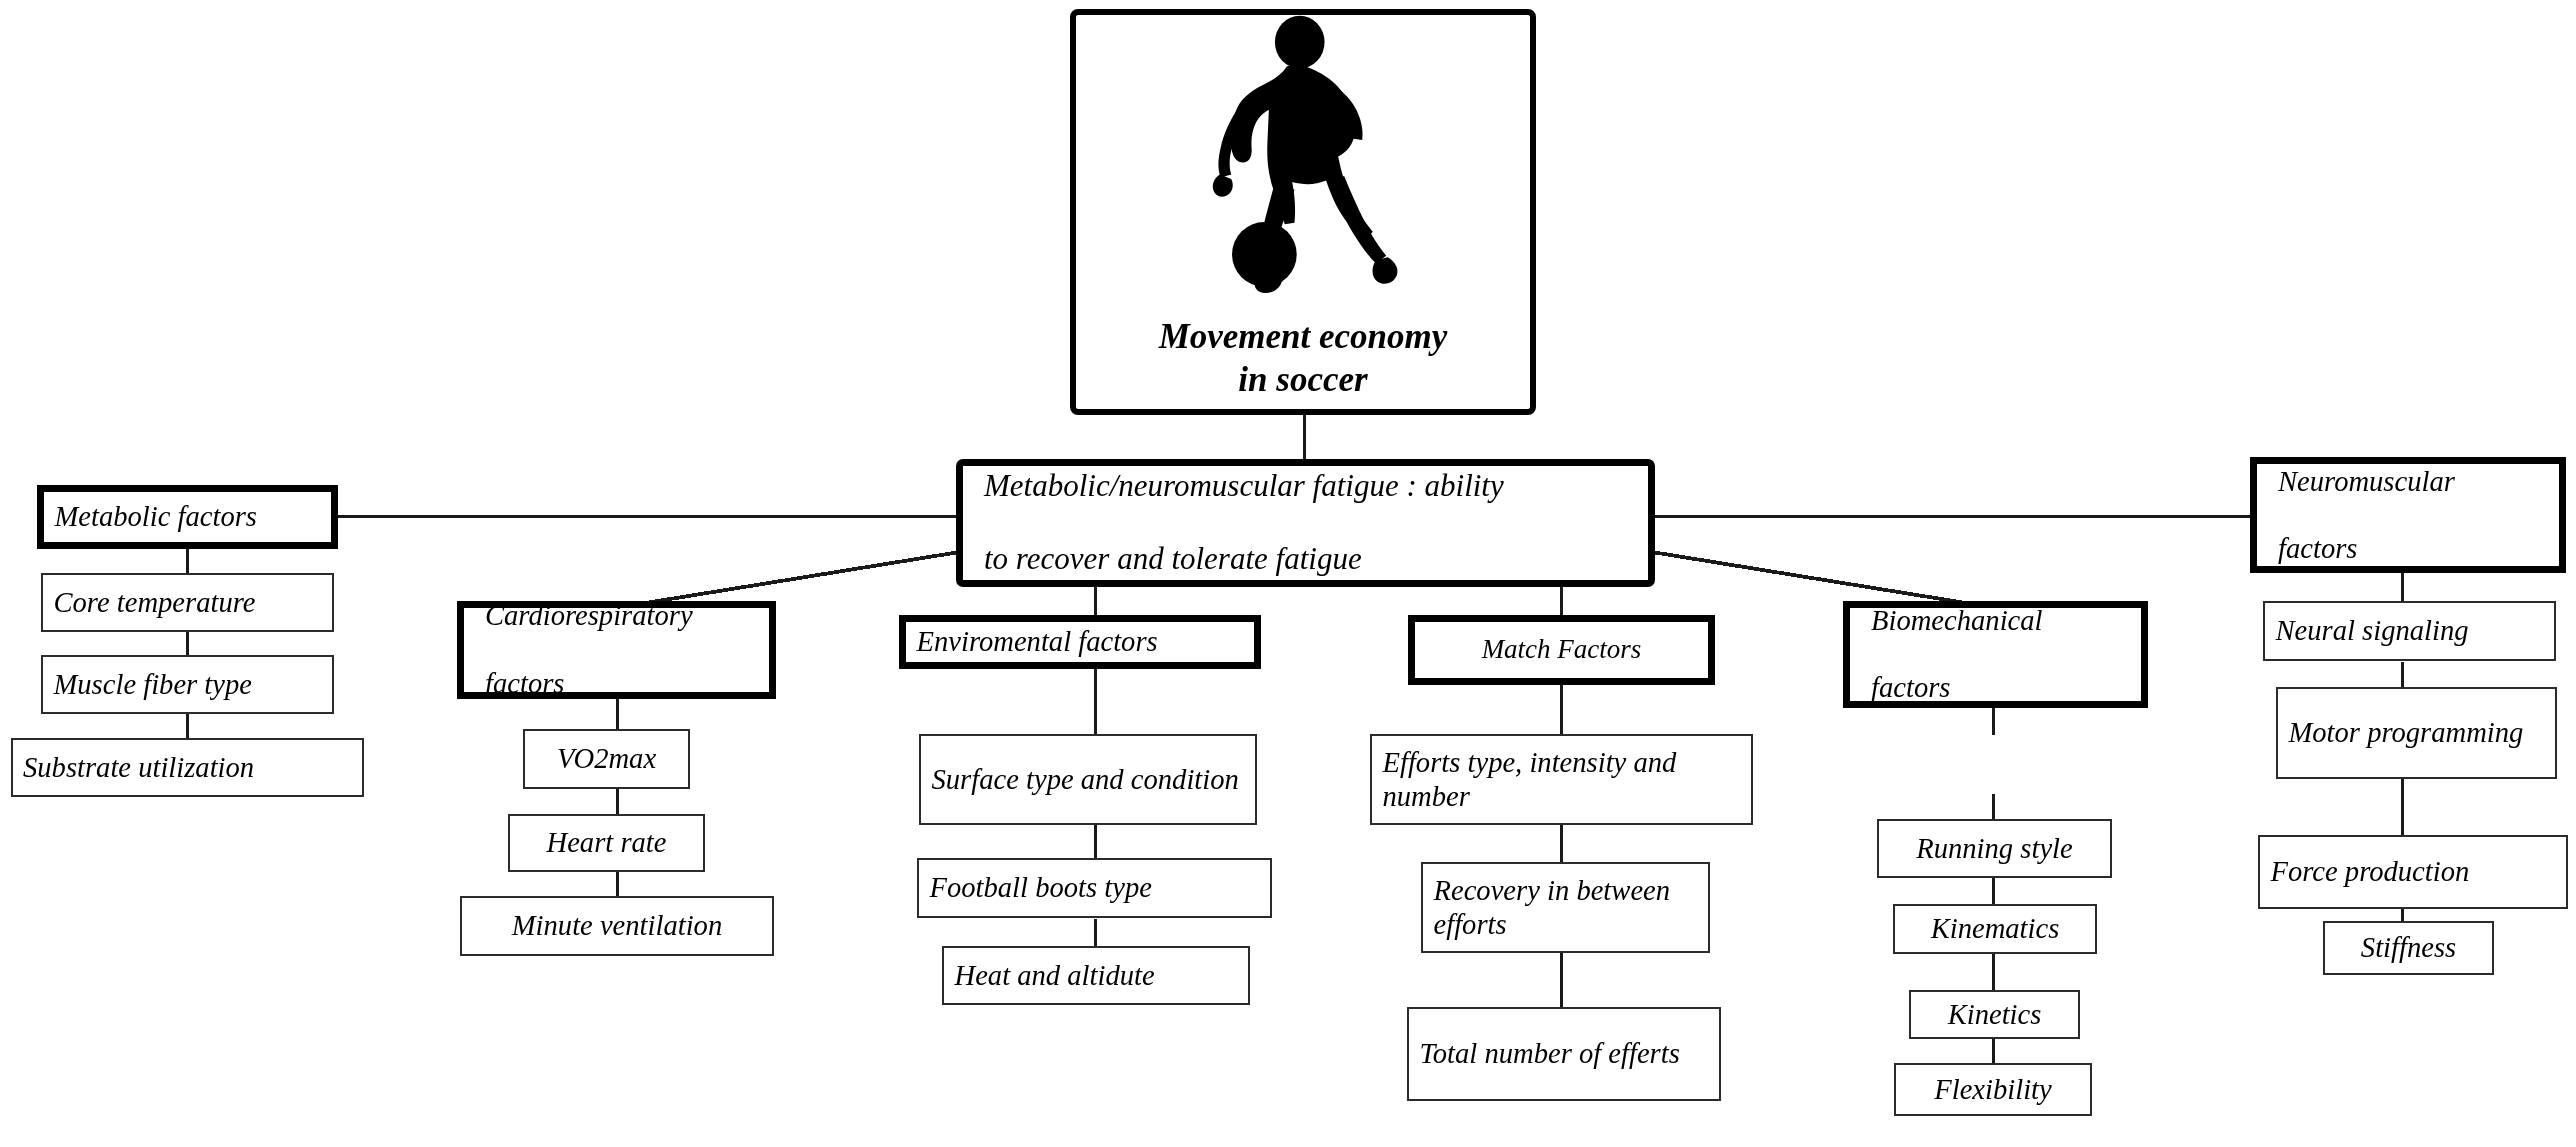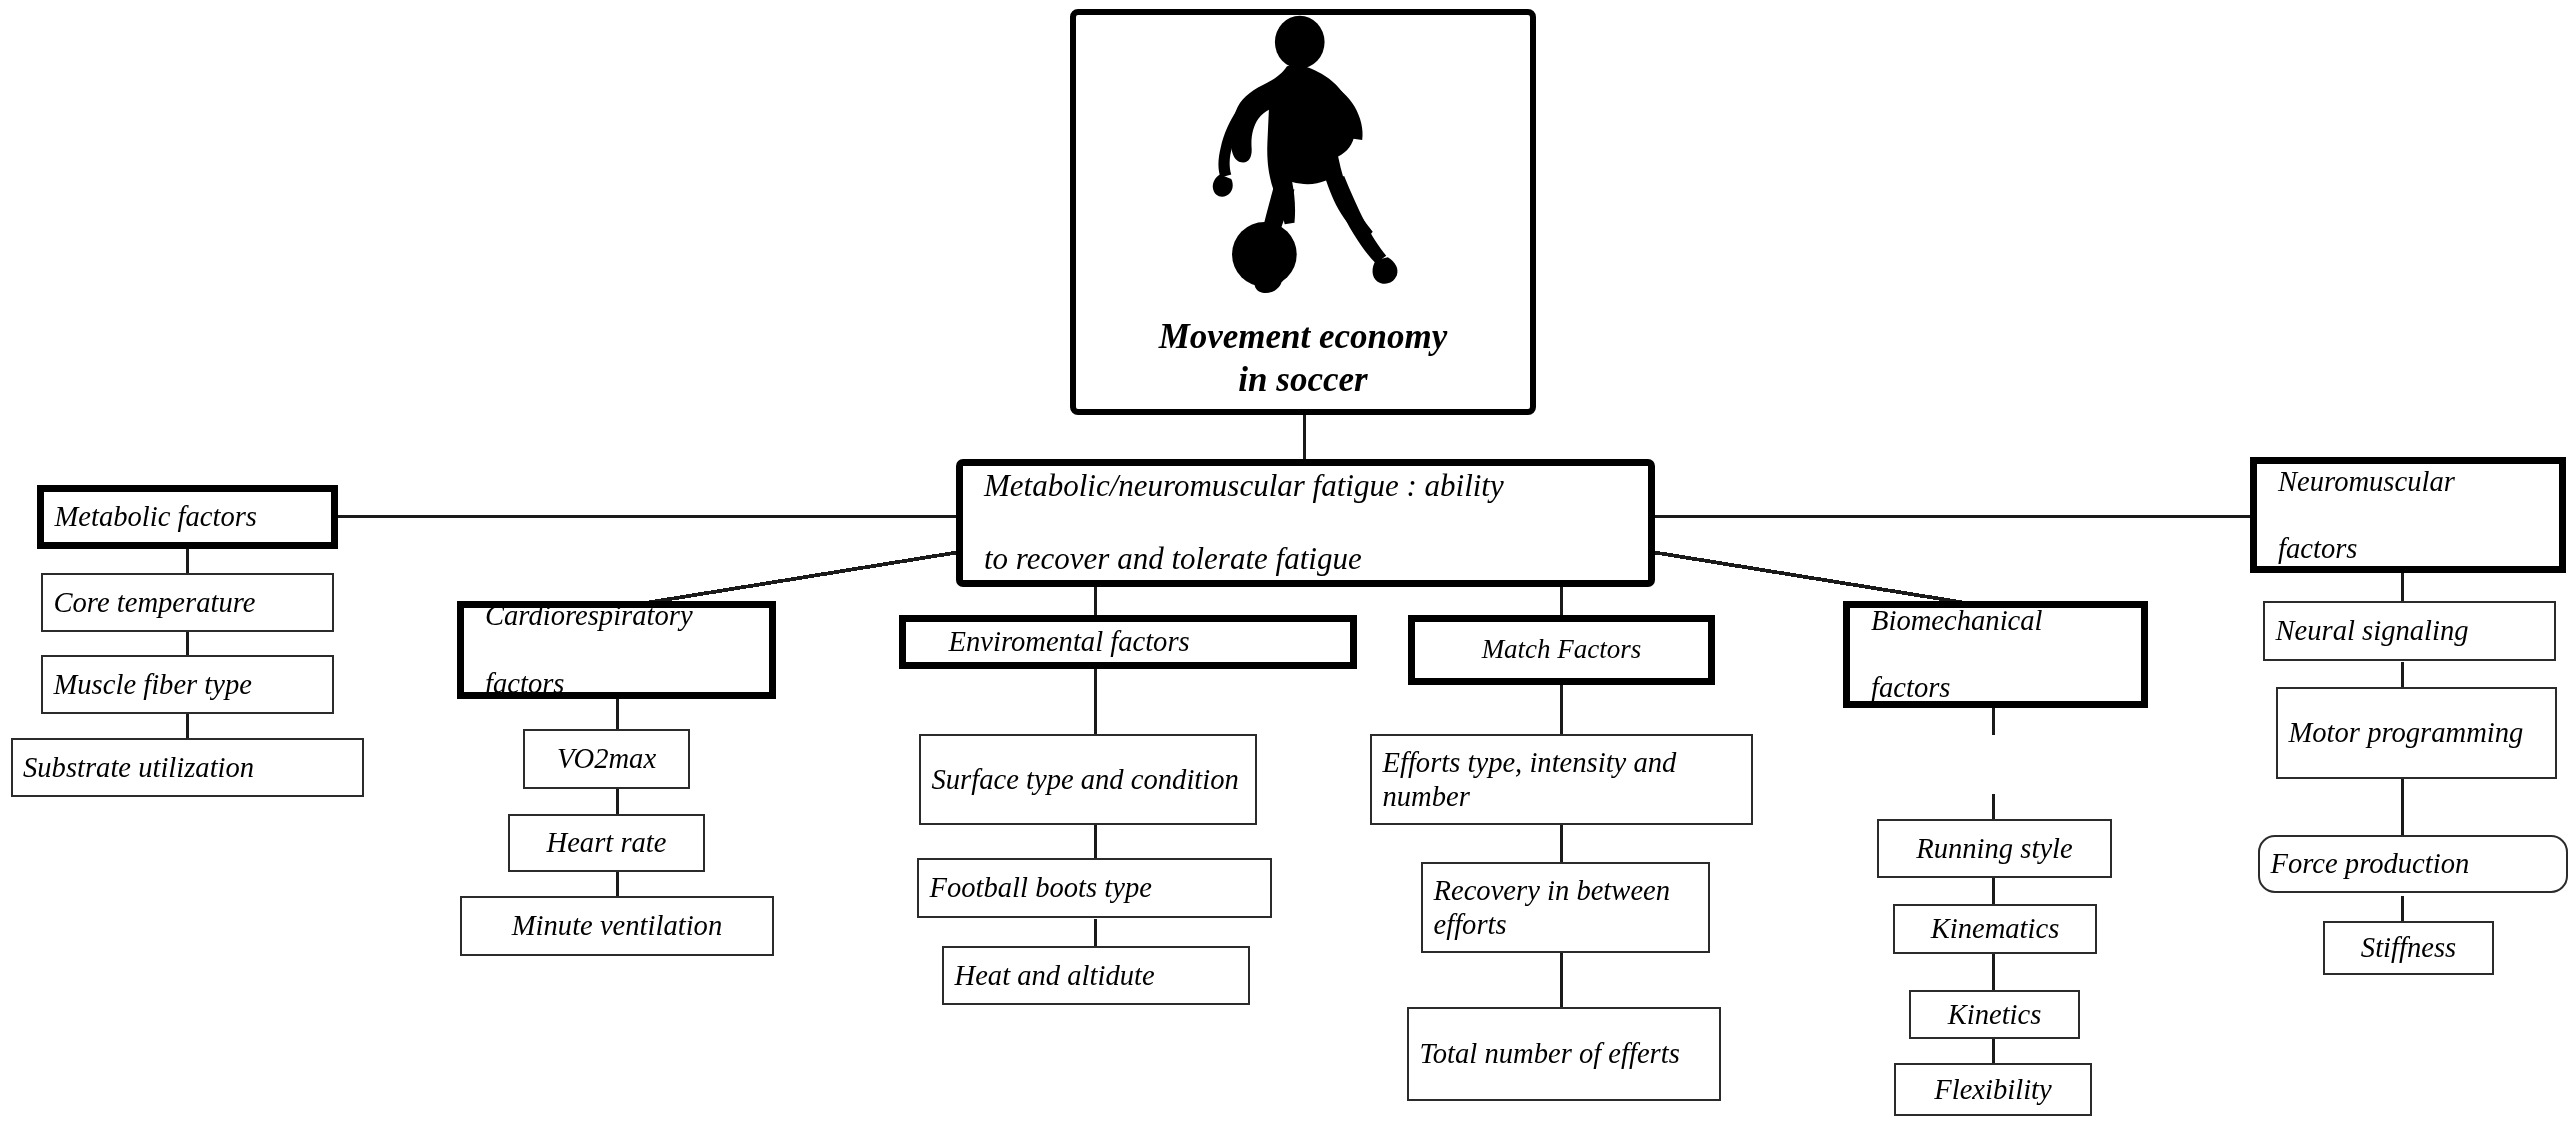--- a/index.html
+++ b/index.html
@@ -182,21 +182,21 @@
   <div class="node thin ctr" style="left:523px;top:729px;width:167px;height:60px;font-size:28.6px;">
     <span>VO2max</span>
   </div>
   <div class="node thin ctr" style="left:508px;top:814px;width:197px;height:58px;font-size:28.6px;">
     <span>Heart rate</span>
   </div>
   <div class="node thin ctr" style="left:460px;top:896px;width:314px;height:60px;font-size:28.6px;">
     <span>Minute ventilation</span>
   </div>
 
-  <div class="node bold" style="left:899px;top:615px;width:458px;height:54px;font-size:28.6px;padding-left:32px;">
+  <div class="node bold" style="left:899px;top:615px;width:362px;height:54px;font-size:28.6px;">
     <span>Enviromental factors</span>
   </div>
   <div class="node thin" style="left:919px;top:734px;width:338px;height:91px;font-size:28.6px;">
     <span>Surface type and condition</span>
   </div>
   <div class="node thin" style="left:917px;top:858px;width:355px;height:60px;font-size:28.6px;">
     <span>Football boots type</span>
   </div>
   <div class="node thin" style="left:942px;top:946px;width:308px;height:59px;font-size:28.6px;">
     <span>Heat and altidute</span>
@@ -239,21 +239,21 @@
       <span>Neuromuscular</span><br>
       <span>factors</span>
     </span>
   </div>
   <div class="node thin" style="left:2263px;top:601px;width:293px;height:60px;font-size:28.6px;">
     <span>Neural signaling</span>
   </div>
   <div class="node thin" style="left:2276px;top:687px;width:281px;height:92px;font-size:28.6px;">
     <span>Motor programming</span>
   </div>
-  <div class="node thin" style="left:2258px;top:835px;width:310px;height:58px;font-size:28.6px;border-radius:17px;">
+  <div class="node thin" style="left:2258px;top:835px;width:310px;height:74px;font-size:28.6px;">
     <span>Force production</span>
   </div>
   <div class="node thin ctr" style="left:2323px;top:921px;width:171px;height:54px;font-size:28.6px;">
     <span>Stiffness</span>
   </div>
 
 </div>
 
 
 </body></html>

